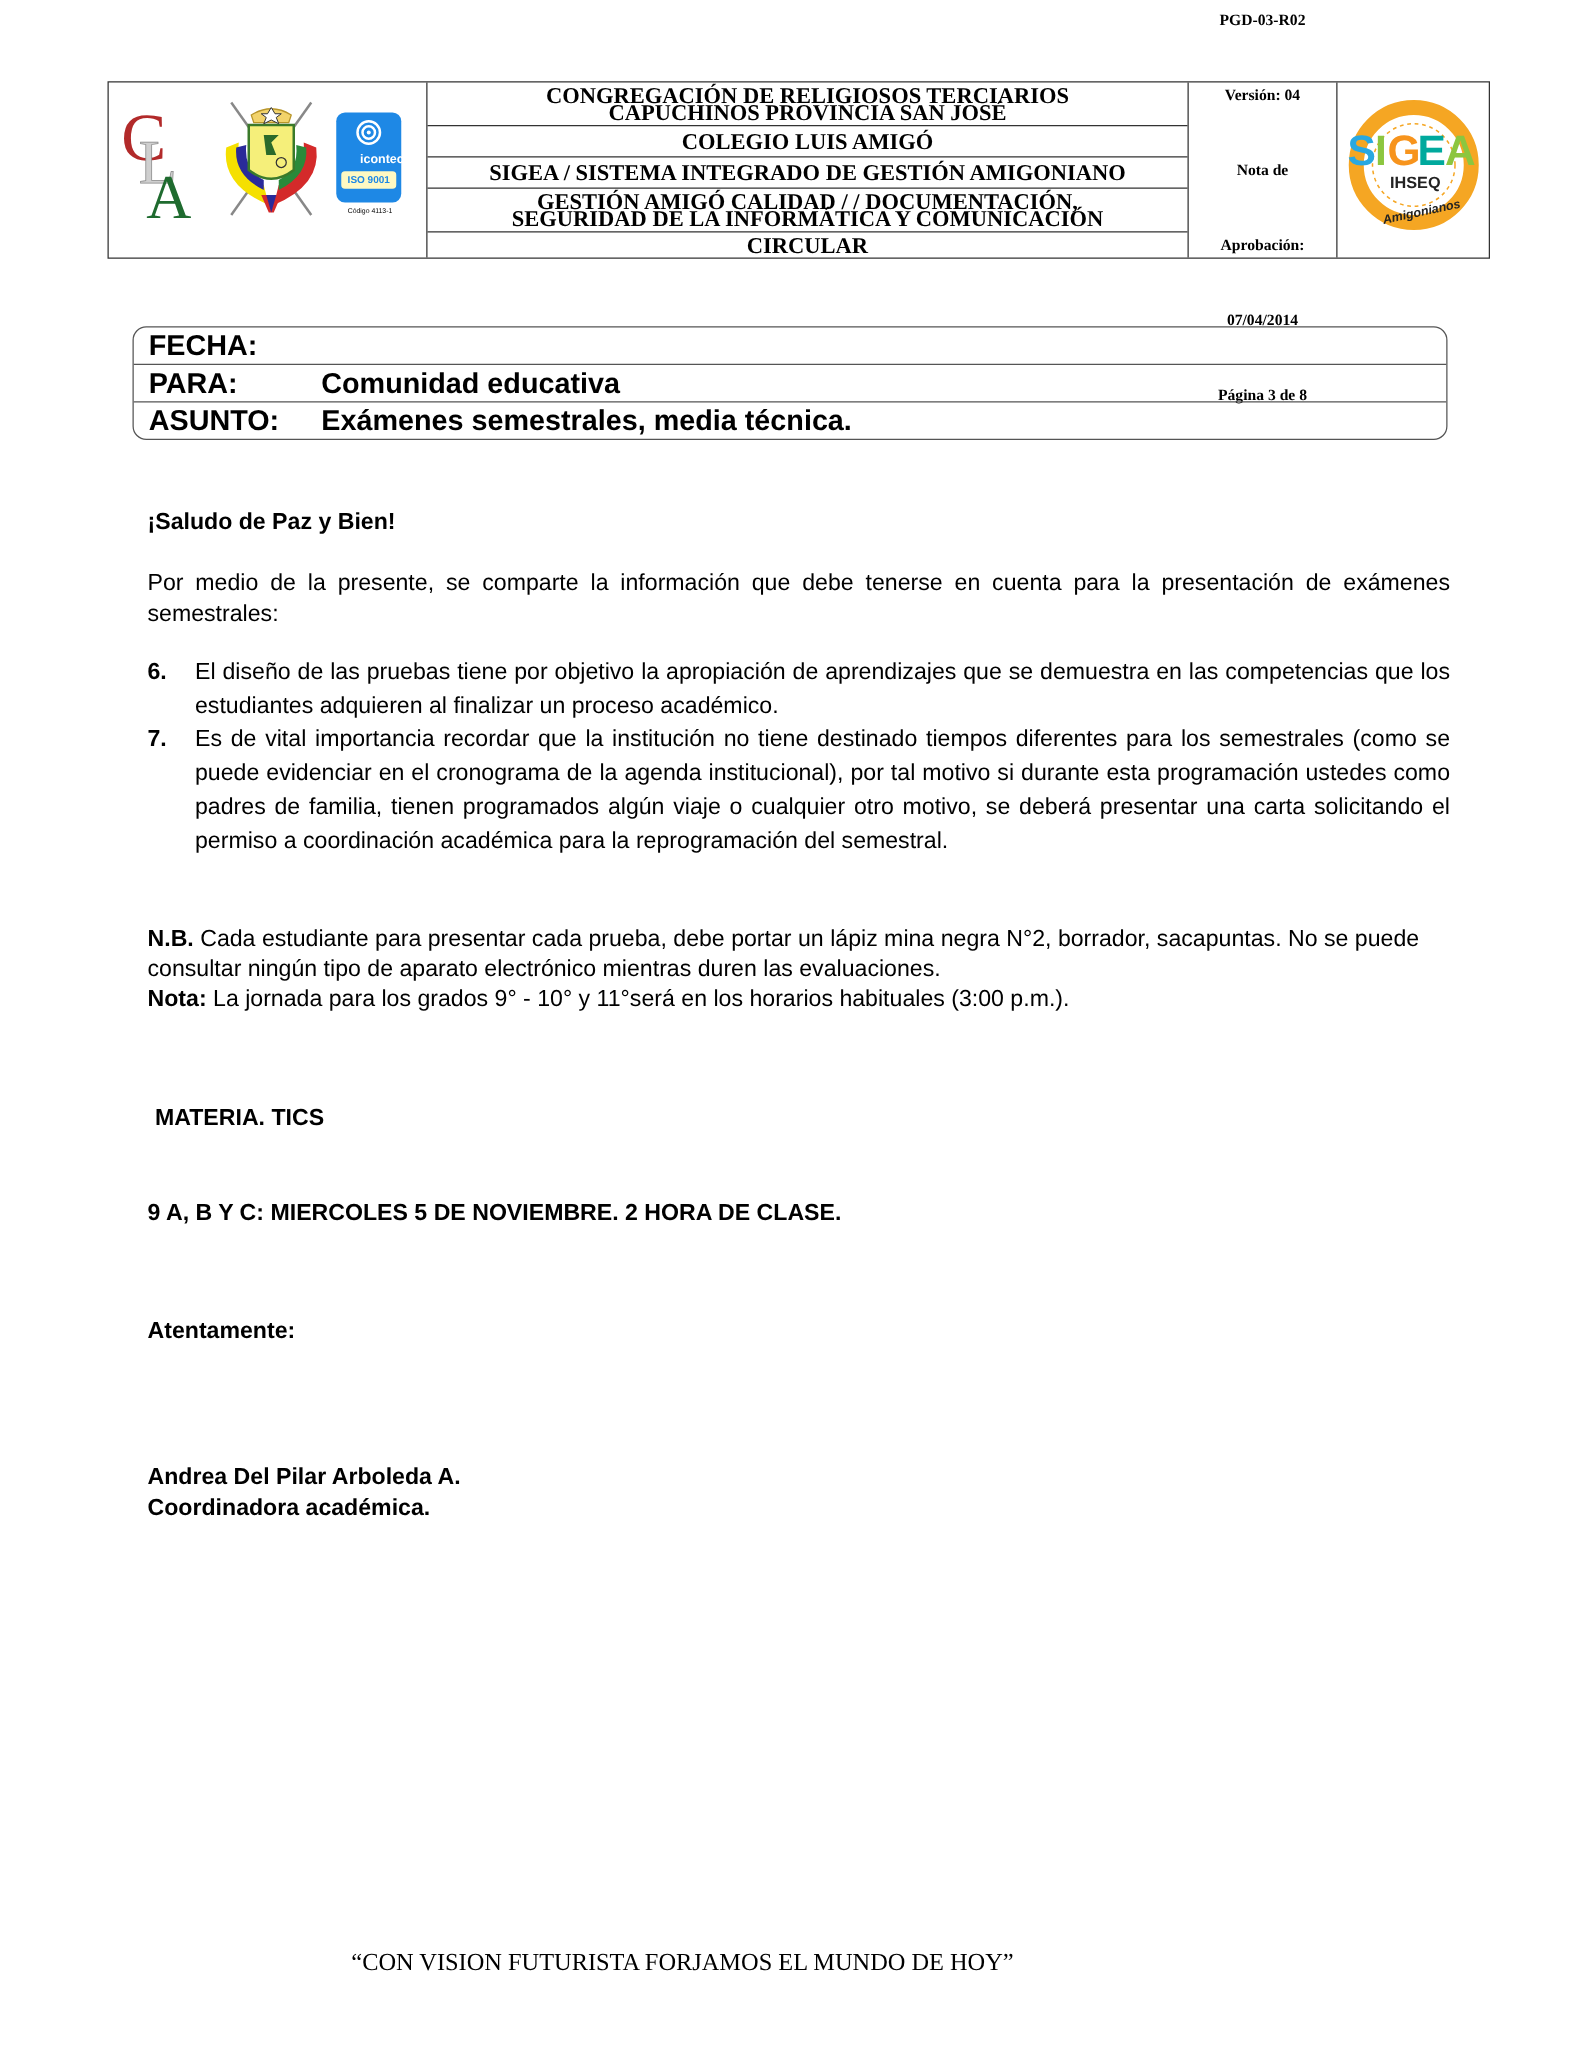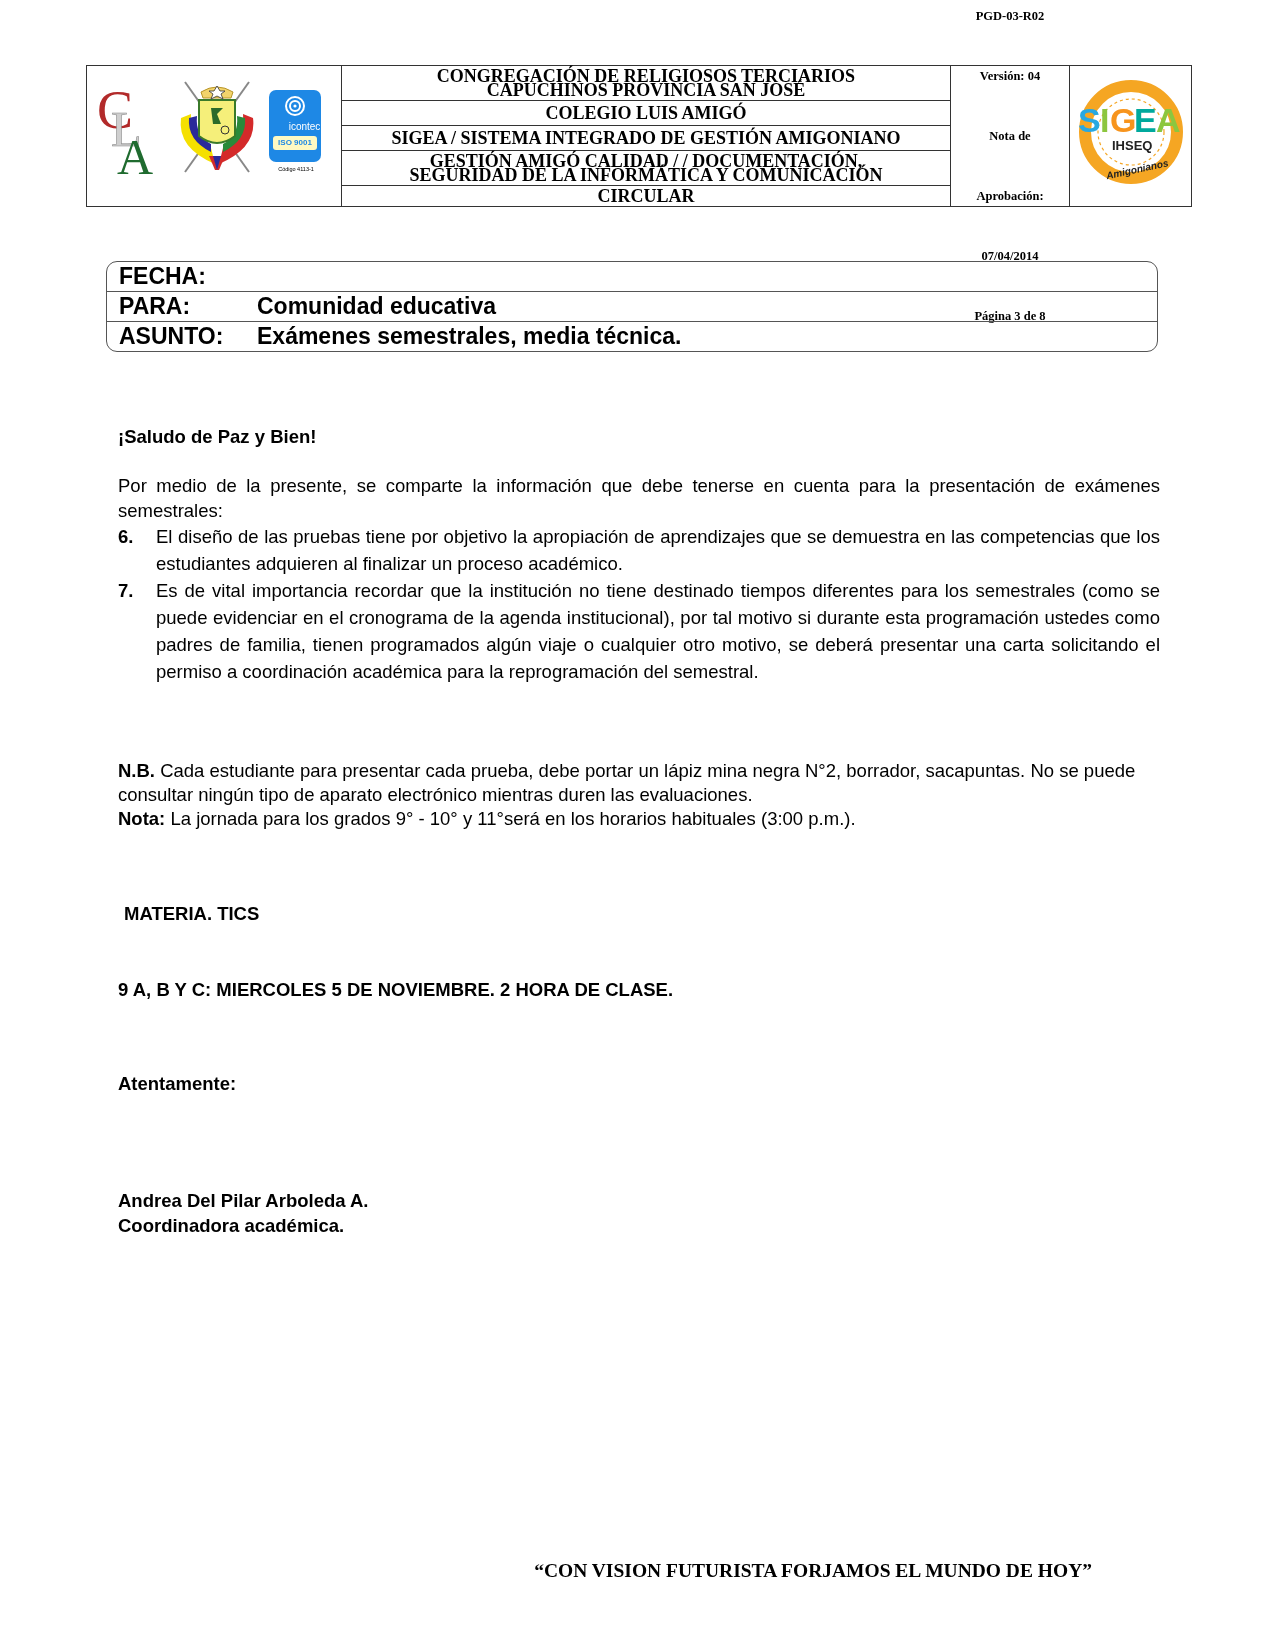--- a/index.html
+++ b/index.html
@@ -20,27 +20,27 @@
   .hdr-sigea { flex: 1; position: relative; }
 
   
   .info { position: absolute; left: 106px; top: 261px; width: 1052px; border: 1.5px solid #555; box-sizing: border-box; }
   .info .r { display: flex; height: 29px; border-bottom: 1.5px solid #555; align-items: center; font-size: 23px; }
   .info .r:last-child { border-bottom: none; }
   .info .k { width: 138px; padding-left: 12px; font-weight: bold; }
   .info .v { flex: 1; }
   .info .v.b { font-weight: bold; }
 
-  .txt { position: absolute; left: 118px; width: 1042px; font-size: 18.5px; line-height: 27px; text-align: justify; margin-top: 20px; }
+  .txt { position: absolute; left: 118px; width: 1042px; font-size: 18.5px; line-height: 27px; text-align: justify; }
   .b { font-weight: bold; }
   ol.items { margin: 0; padding: 0; list-style: none; }
   ol.items li { display: flex; }
   ol.items .num { width: 38px; flex: none; font-weight: bold; }
   ol.items .body { flex: 1; text-align: justify; text-align-last: left; }
-  .footer { position: absolute; left: 0; width: 1092px; top: 1560px; text-align: right; font-size: 19.5px; font-weight: bold; }
+  .footer { position: absolute; left: 0; width: 1092px; top: 1560px; text-align: center; font-size: 19.5px; font-weight: normal; }
 </style>
 </head>
 <body>
 
 <div class="hdr serif">
   <div class="hdr-logos">
 
     <svg style="position:absolute;left:8px;top:14px" width="62" height="96" viewBox="0 0 62 96">
       <text x="2" y="48" font-family="Liberation Serif, serif" font-size="54" fill="#b22a2a">C</text>
       <text x="16" y="66" font-family="Liberation Serif, serif" font-size="50" fill="#cfcfcf" stroke="#888" stroke-width="0.6">L</text>
@@ -62,21 +62,21 @@
       <path d="M38 78 L44 92 L48 92 L54 78 Z" fill="#d42a2a"></path>
       <path d="M42 78 L46 92 L50 78 Z" fill="#2a2a9a"></path>
     </svg>
 
     <div style="position:absolute;left:182px;top:24px;width:52px;height:72px;background:#1e88e5;border-radius:7px;color:#fff;text-align:center;font-family:'Liberation Sans',sans-serif;">
       <svg width="22" height="22" viewBox="0 0 22 22" style="margin-top:5px">
         <circle cx="11" cy="11" r="9" fill="none" stroke="#fff" stroke-width="2"></circle>
         <circle cx="11" cy="11" r="5" fill="none" stroke="#fff" stroke-width="2"></circle>
         <circle cx="11" cy="11" r="1.6" fill="#fff"></circle>
       </svg>
-      <div style="font-size:10px;font-weight:normal;line-height:11px;padding-left:19px;">icontec</div>
+      <div style="font-size:10px;font-weight:bold;line-height:11px;padding-left:19px;">icontec</div>
       <div style="margin:4px 4px 0;background:#fef9c3;color:#1e88e5;border-radius:3px;font-size:8px;font-weight:bold;line-height:14px;">ISO 9001</div>
     </div>
     <div style="position:absolute;left:180px;top:100px;width:58px;text-align:center;font-family:'Liberation Sans',sans-serif;font-size:5.5px;">Código 4113-1</div>
   </div>
 
   <div class="hdr-mid">
     <div class="row" style="height:34px;padding:0 40px;">CONGREGACIÓN DE RELIGIOSOS TERCIARIOS CAPUCHINOS PROVINCIA SAN JOSÉ</div>
     <div class="row" style="height:24px;">COLEGIO LUIS AMIGÓ</div>
     <div class="row" style="height:24px;">SIGEA / SISTEMA INTEGRADO DE GESTIÓN AMIGONIANO</div>
     <div class="row" style="height:34px;padding:0 40px;">GESTIÓN AMIGÓ CALIDAD / / DOCUMENTACIÓN, SEGURIDAD DE LA INFORMÁTICA Y COMUNICACIÓN</div>

